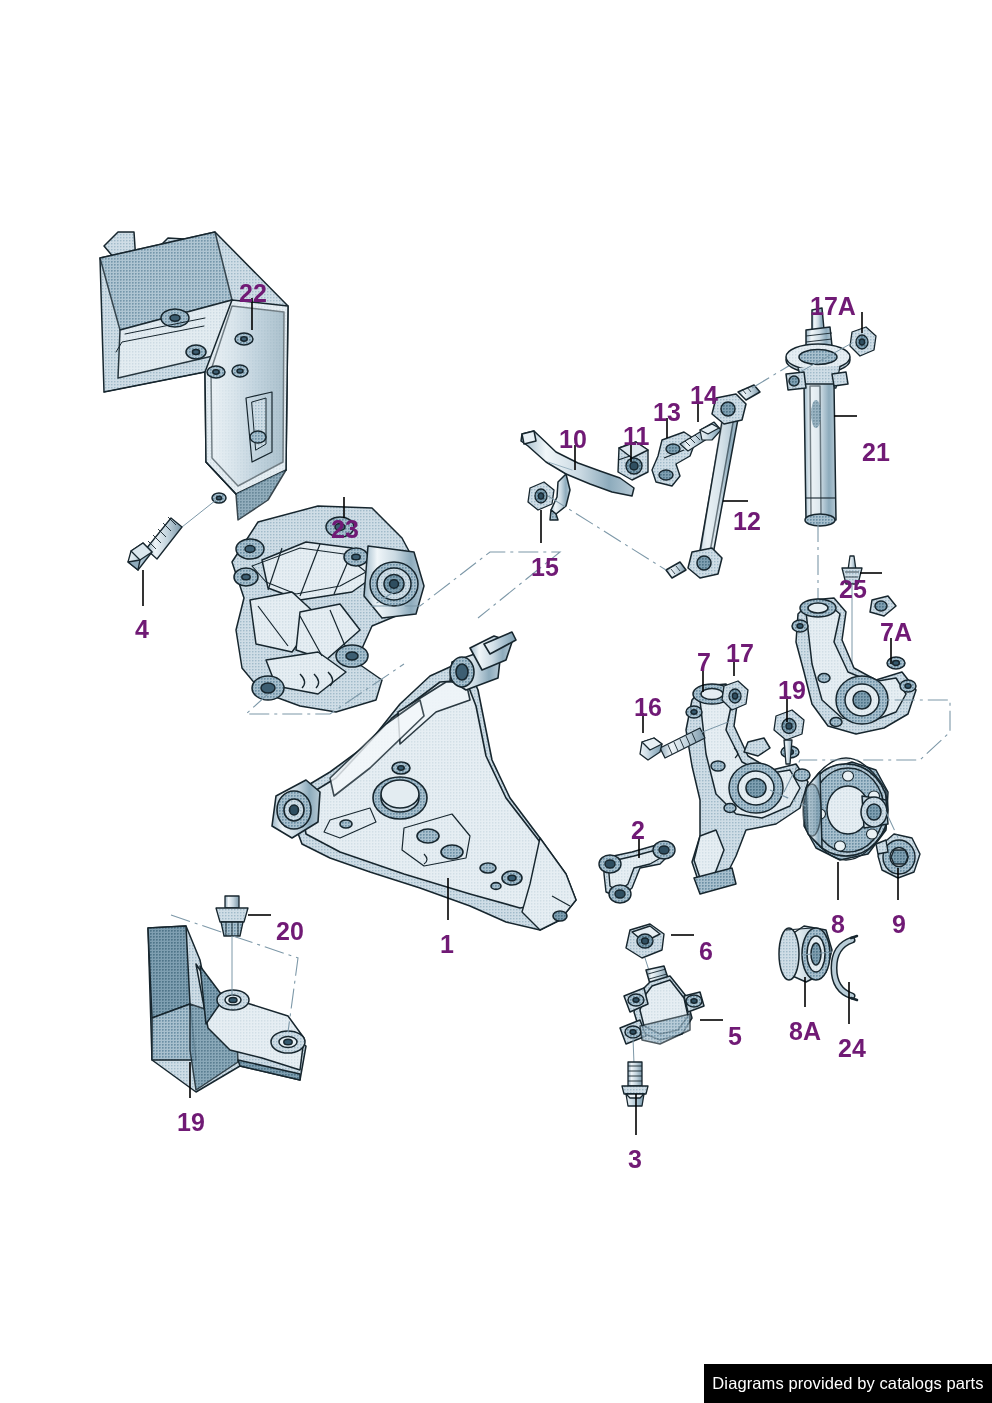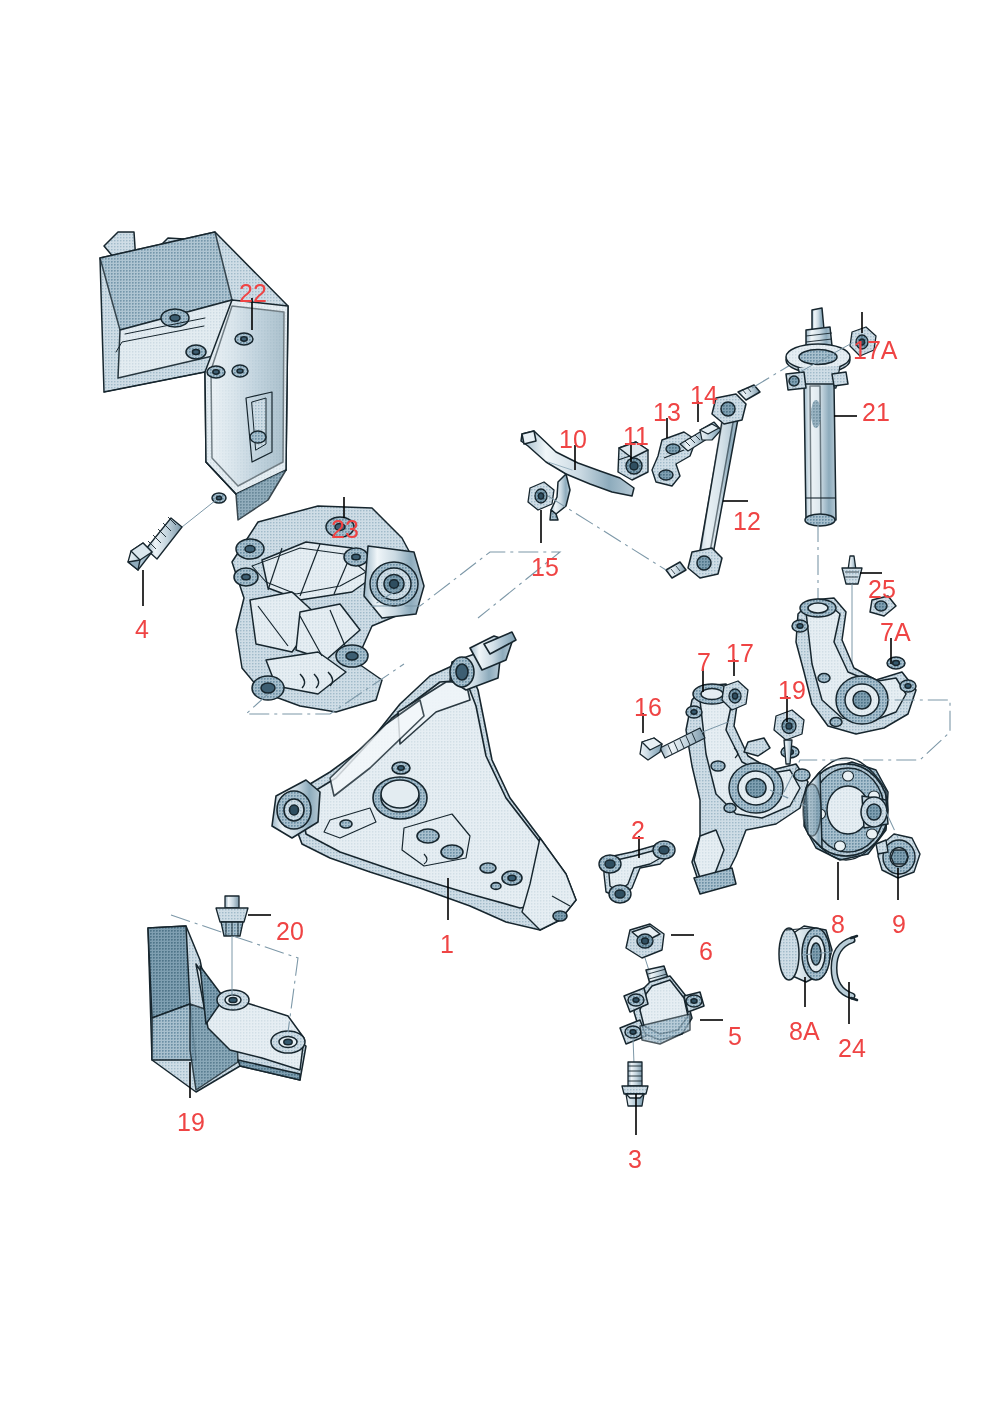--- a/index.html
+++ b/index.html
@@ -9,22 +9,22 @@
     font-family:"Liberation Sans", sans-serif;
   }
   #diagram-root{position:absolute;left:0;top:0;width:992px;height:1403px;background:#fff;}
   svg#parts-svg{position:absolute;left:0;top:0;width:992px;height:1403px;display:block;}
 
   
   .callout{
     position:absolute;
     font-family:"Liberation Sans", sans-serif;
     font-size:25px;
-    font-weight:400;
-    color:#ef4444;
+    font-weight:700;
+    color:#701a75;
     letter-spacing:0px;
     line-height:1;
     white-space:nowrap;
     user-select:none;
   }
 
   
   #watermark-banner{
     position:absolute;
     left:704px;top:1364px;
@@ -570,25 +570,28 @@
       <div class="callout" style="left: 789px; top: 1019px;">8A</div>
       <div class="callout" style="left: 892px; top: 912px;">9</div>
       <div class="callout" style="left: 543px; top: 427px; margin-left: 16px;">10</div>
       <div class="callout" style="left: 623px; top: 424px;">11</div>
       <div class="callout" style="left: 733px; top: 509px;">12</div>
       <div class="callout" style="left: 653px; top: 400px;">13</div>
       <div class="callout" style="left: 690px; top: 383px;">14</div>
       <div class="callout" style="left: 531px; top: 555px;">15</div>
       <div class="callout" style="left: 634px; top: 695px; text-align: center;">16</div>
       <div class="callout" style="left: 726px; top: 641px;">17</div>
-      <div class="callout" style="left: 853px; top: 294px; margin-top: 44px;">17A</div>
+      <div class="callout" style="left: 810px; top: 294px;">17A</div>
       <div class="callout" style="left: 778px; top: 678px;">19</div>
       <div class="callout" style="left: 177px; top: 1110px;">19</div>
       <div class="callout" style="left: 276px; top: 919px;">20</div>
-      <div class="callout" style="left: 862px; top: 400px;">21</div>
+      <div class="callout" style="left: 862px; top: 440px;">21</div>
       <div class="callout" style="left: 239px; top: 281px;">22</div>
       <div class="callout" style="left: 331px; top: 498px; margin-top: 19px;">23</div>
       <div class="callout" style="left: 838px; top: 1036px;">24</div>
-      <div class="callout" style="left: 868px; top: 577px;">25</div>
+      <div class="callout" style="left: 839px; top: 577px;">25</div>
     </div>
 
+  <div id="watermark-banner">
+    <span class="wm-text">Diagrams provided by catalogs parts</span>
+  </div>
 
 </div>
 
 </body></html>

